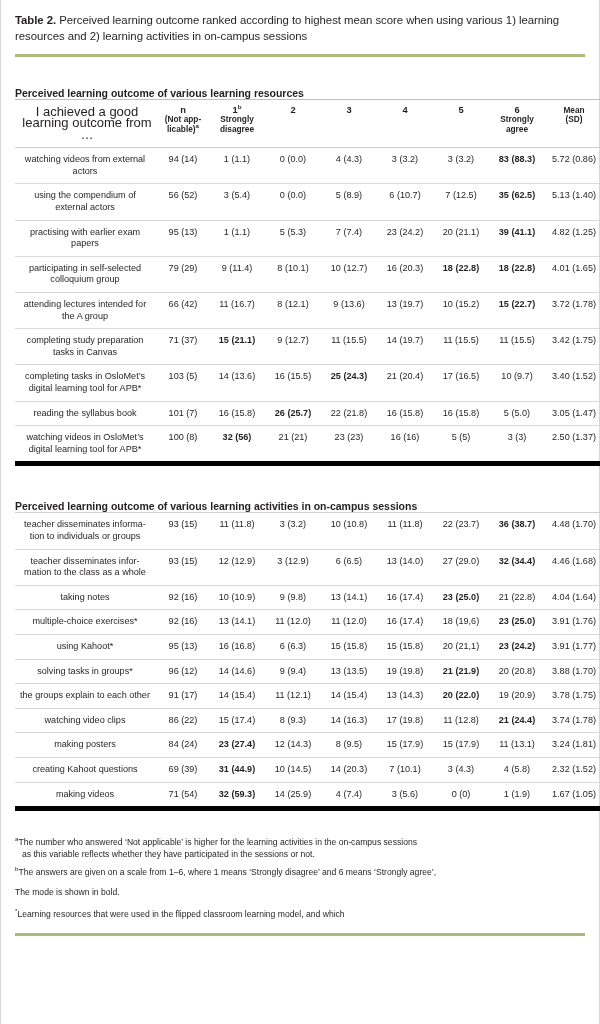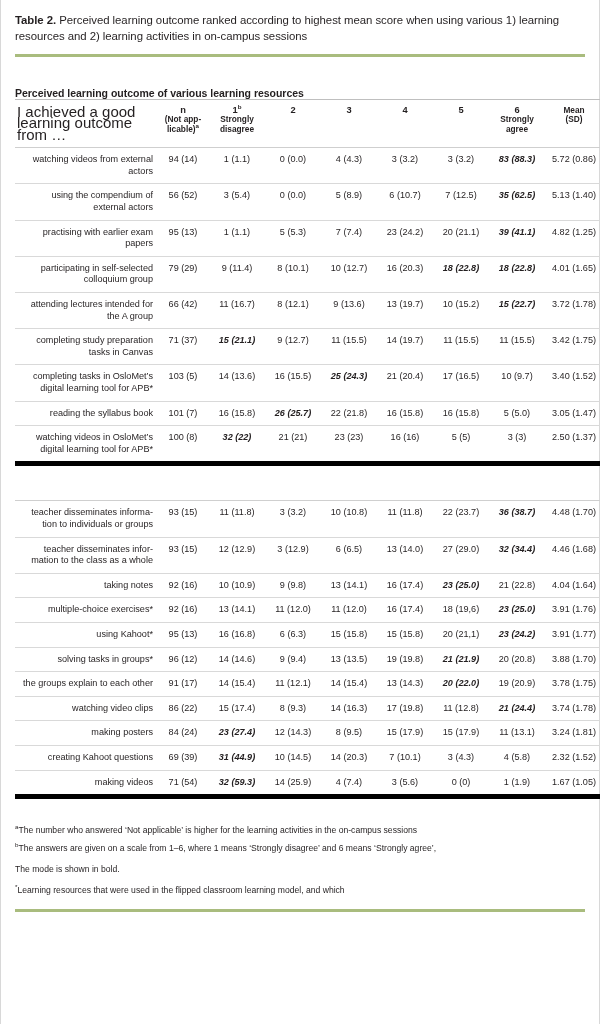--- a/index.html
+++ b/index.html
@@ -47,49 +47,49 @@
 
   .thead-row td {
     vertical-align:top;
     padding:6px 0 7px 0;
     font-size:8.3px;
     font-weight:bold;
     line-height:9.6px;
     text-align:center;
   }
   .thead-row td.lbl-col {
-    text-align:left;
+    text-align:center;
     font-weight:normal;
-    font-size:15px;
+    font-size:13px;
     line-height:11.6px;
     padding-left:2px;
     margin-left:36px;
   }
   .thead-row td .big { font-size:9.3px; }
   sup { font-size:6.2px; vertical-align:super; line-height:0; }
   .hline-top { border-top:1px solid #bfbfbf; }
 
   tbody tr td {
     font-size:9.1px;
     line-height:11.6px;
     padding:6px 0 6px 0;
     text-align:center;
     border-top:1px solid #d9d9d9;
     vertical-align:top;
     white-space:nowrap;
   }
   tbody tr:first-child td { border-top:1px solid #cfcfcf; }
   tbody tr td.lbl-col {
-    text-align:right;
+    text-align:center;
     padding-left:2px;
     white-space:normal;
     padding-right:4px;
   }
   tbody tr.last td { border-bottom:5px solid #000000; }
-  .b { font-weight:bold;font-style:italic; }
+  .b { font-weight:bold; }
 
   
   col.c-lbl  { width:142px; }
   col.c-n    { width:52px; }
   col.c-d    { width:56px; }
   col.c-mean { width:58px; }
 
   .gap-a { height:30px; }
   .gap-b { height:34px; }
 
@@ -248,33 +248,34 @@
           <td class="b">26 (25.7)</td>
           <td>22 (21.8)</td>
           <td>16 (15.8)</td>
           <td>16 (15.8)</td>
           <td>5 (5.0)</td>
           <td>3.05 (1.47)</td>
         </tr>
         <tr class="last">
           <td class="lbl-col">watching videos in OsloMet’s digital learning tool for APB*</td>
           <td>100 (8)</td>
-          <td class="b">32 (22)</td>
+          <td class="b">32 (56)</td>
           <td>21 (21)</td>
           <td>23 (23)</td>
           <td>16 (16)</td>
           <td>5 (5)</td>
           <td>3 (3)</td>
           <td>2.50 (1.37)</td>
         </tr>
       </tbody>
   </table>
 
   <div class="gap-b"></div>
 
+  <div class="sect-title">Perceived learning outcome of various learning activities in on-campus sessions</div>
 
   <table>
     <colgroup>
       <col class="c-lbl">
         <col class="c-n">
         <col class="c-d">
         <col class="c-d">
         <col class="c-d">
       <col class="c-d">
         <col class="c-d">
@@ -402,20 +403,21 @@
           <td>0 (0)</td>
           <td>1 (1.9)</td>
           <td>1.67 (1.05)</td>
         </tr>
       </tbody>
   </table>
 
   <div class="notes">
     <div class="note">
       <sup>a</sup><span>The number who answered ‘Not applicable’ is higher for the learning activities in the on-campus sessions</span>
+      <span class="ind">as this variable reflects whether they have participated in the sessions or not.</span>
     </div>
     <div class="note">
       <sup>b</sup><span>The answers are given on a scale from 1–6, where 1 means ‘Strongly disagree’ and 6 means ‘Strongly agree’,</span>
     </div>
     <div class="note plain">The mode is shown in bold.</div>
     <div class="note">
       <sup>*</sup><span>Learning resources that were used in the flipped classroom learning model, and which</span>
     </div>
   </div>
 

